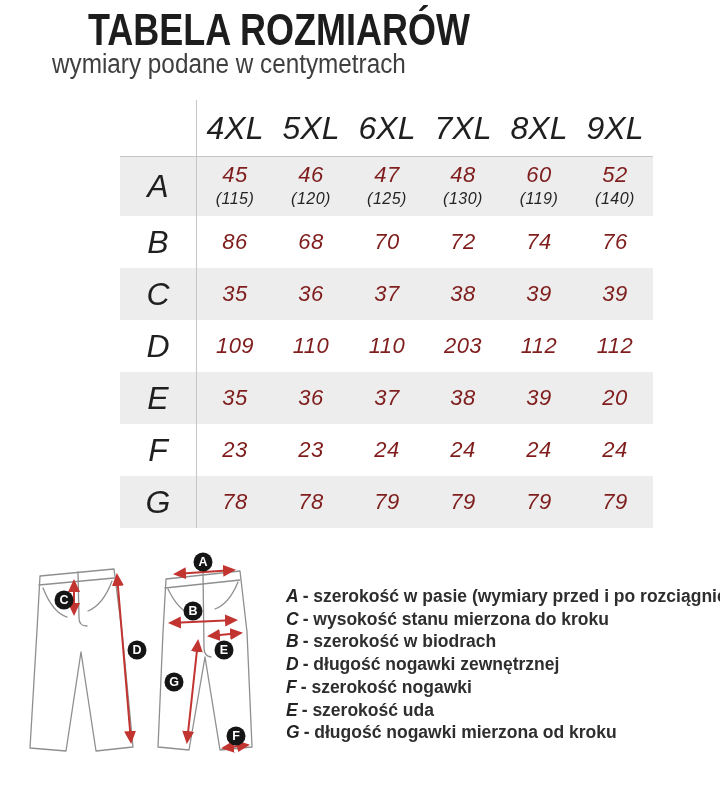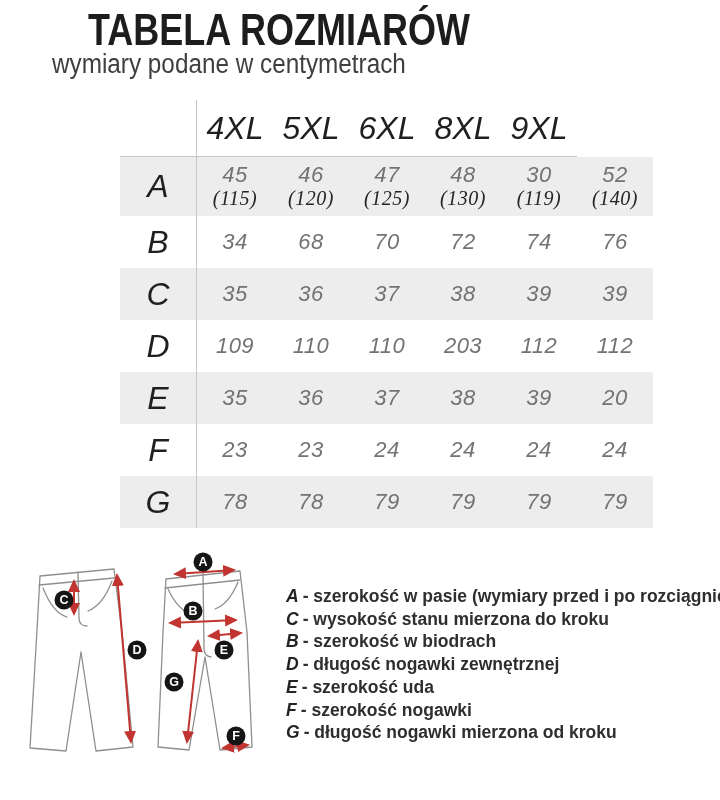--- a/index.html
+++ b/index.html
@@ -16,22 +16,22 @@
   
   .size-table{position:absolute;left:120px;top:100px;width:533px;font-style:italic;}
   .trow{display:grid;grid-template-columns:77px repeat(6,1fr);height:52px;}
   .trow.head{height:57px;}
   .trow.ra{height:59px;}
   .trow.shade{background:var(--row-shade,#ededed);}
   .lcell,.hcell,.cell{display:flex;flex-direction:column;align-items:center;justify-content:center;}
   .lcell{border-right:1px solid var(--line-gray,#c6c6c6);font-size:32px;color:#1f1f1f;}
   .head .lcell,.head .hcell{border-bottom:1px solid var(--line-gray,#c6c6c6);}
   .hcell{font-size:32px;color:#1f1f1f;}
-  .cell .v{font-size:22px;line-height:24px;color:#737373;letter-spacing:0.5px;}
-  .cell .sv{font-size:20px;line-height:23px;color:#242424;letter-spacing:0.5px;font-family:Liberation Serif, serif;}
+  .cell .v{font-size:22px;line-height:24px;color:#7f1d1d;letter-spacing:0.5px;}
+  .cell .sv{font-size:16px;line-height:23px;color:#242424;letter-spacing:0.5px;}
 
   
   .pants{position:absolute;left:0px;top:548px;}
   .outline path{fill:none;stroke:#8f8f8f;stroke-width:1.3;stroke-linejoin:round;stroke-linecap:round;}
   .arrow{stroke:var(--accent-red,#c23430);stroke-width:2;}
   .ahead{fill:var(--accent-red,#c23430);}
   .badge circle{fill:var(--badge-black,#151515);}
   .badge text{fill:#ffffff;font-weight:bold;font-size:12.5px;text-anchor:middle;
               font-family:"Liberation Sans",sans-serif;}
 
@@ -50,20 +50,21 @@
     <div class="title">TABELA ROZMIARÓW</div>
     <div class="subtitle">wymiary podane w centymetrach</div>
   </div>
 
   <div class="size-table">
     <div class="trow head">
       <div class="lcell"></div>
       <div class="hcell">4XL</div>
       <div class="hcell">5XL</div>
       <div class="hcell">6XL</div>
+      <div class="hcell">7XL</div>
       <div class="hcell">8XL</div>
       <div class="hcell">9XL</div>
     </div>
 
     <div class="trow ra shade">
       <div class="lcell">A</div>
       <div class="cell">
           <span class="v">45</span>
           <span class="sv">(115)</span>
         </div>
@@ -73,33 +74,33 @@
         </div>
       <div class="cell">
           <span class="v">47</span>
           <span class="sv">(125)</span>
         </div>
       <div class="cell">
           <span class="v">48</span>
           <span class="sv">(130)</span>
         </div>
       <div class="cell">
-          <span class="v">30</span>
+          <span class="v">60</span>
           <span class="sv">(119)</span>
         </div>
       <div class="cell">
           <span class="v">52</span>
           <span class="sv">(140)</span>
         </div>
     </div>
 
     <div class="trow">
       <div class="lcell">B</div>
       <div class="cell">
-          <span class="v">34</span>
+          <span class="v">86</span>
         </div>
       <div class="cell">
           <span class="v">68</span>
         </div>
       <div class="cell">
           <span class="v">70</span>
         </div>
       <div class="cell">
           <span class="v">72</span>
         </div>
@@ -281,18 +282,18 @@
       <circle cx="236" cy="736" r="9.5"></circle>
       <text x="236" y="736" dy="4.3">F</text>
     </g>
   </svg>
 
   <div class="legend">
     <div class="lline"><b>A</b><span>- szerokość w pasie (wymiary przed i po rozciągnięciu)</span></div>
     <div class="lline"><b>C</b><span>- wysokość stanu mierzona do kroku</span></div>
     <div class="lline"><b>B</b><span>- szerokość w biodrach</span></div>
     <div class="lline"><b>D</b><span>- długość nogawki zewnętrznej</span></div>
+    <div class="lline"><b>F</b><span>- szerokość nogawki</span></div>
     <div class="lline"><b>E</b><span>- szerokość uda</span></div>
-    <div class="lline"><b>F</b><span>- szerokość nogawki</span></div>
     <div class="lline"><b>G</b><span>- długość nogawki mierzona od kroku</span></div>
   </div>
 
 </div>
 
 </body></html>

